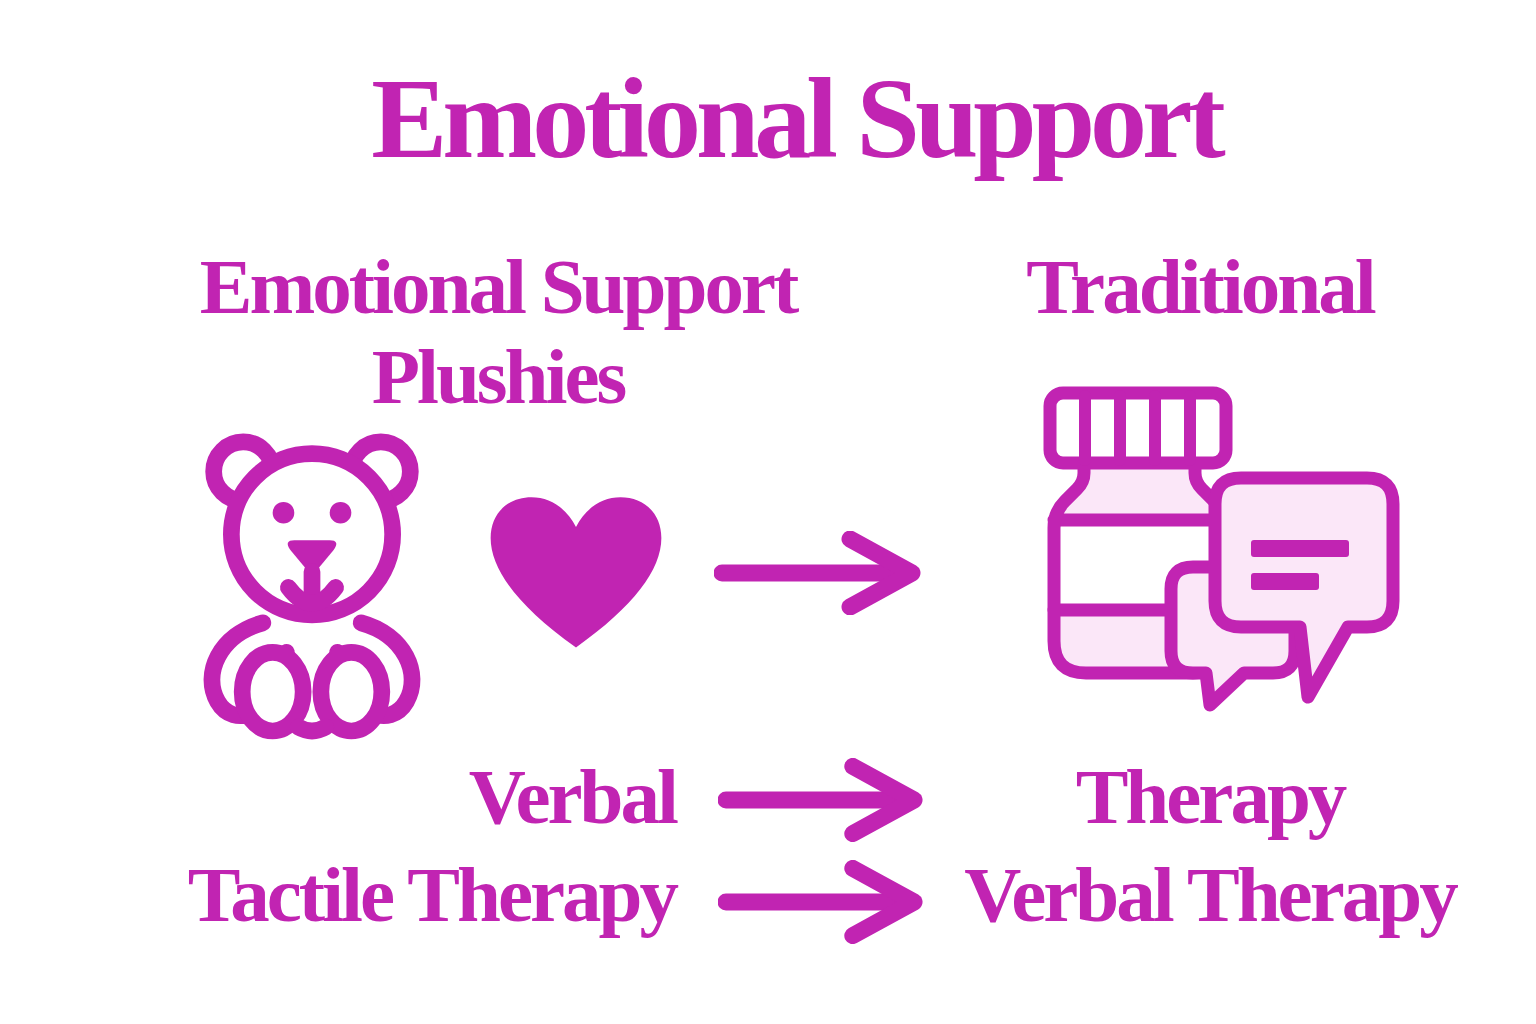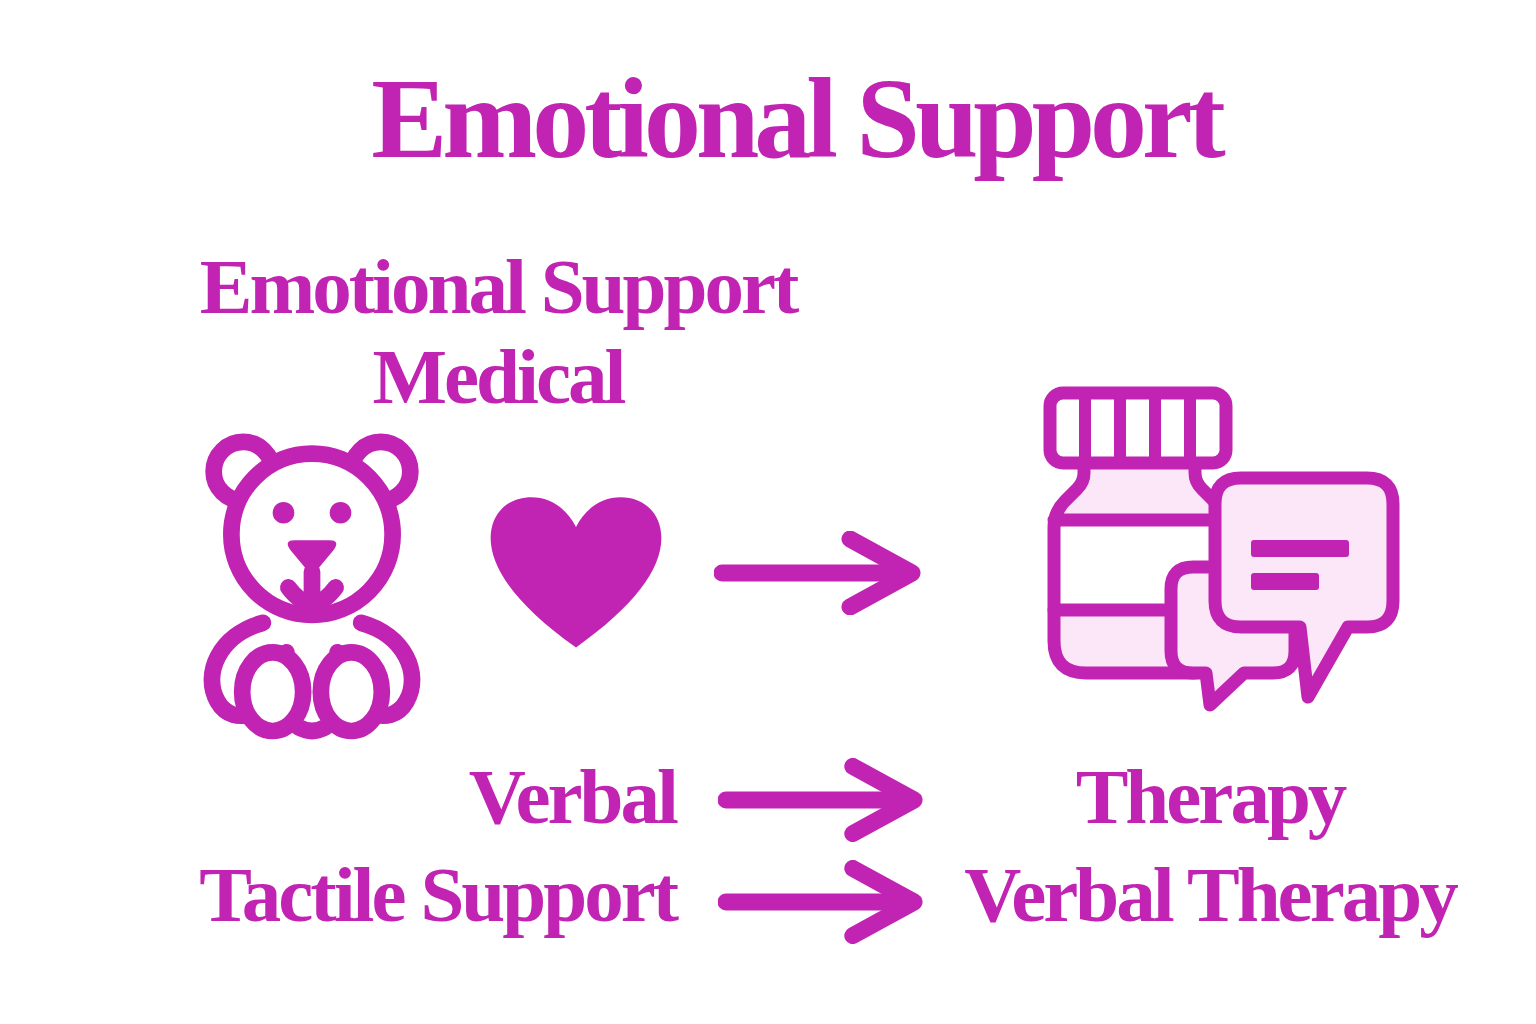--- a/index.html
+++ b/index.html
@@ -56,23 +56,24 @@
 </style>
 </head>
 <body>
 
 <div class="canvas">
 
   <div class="title">Emotional Support</div>
 
   <div class="left-heading subhead">
     <div>Emotional Support</div>
-    <div>Medical</div>
+    <div>Plushies</div>
   </div>
 
+  <div class="right-heading subhead">Traditional</div>
 
   <svg class="icon bear-icon" viewBox="0 0 240 320" fill="none" stroke="var(--accent)" stroke-width="17" stroke-linecap="round" stroke-linejoin="round">
     <circle cx="50" cy="46" r="30"></circle>
     <circle cx="190" cy="46" r="30"></circle>
     <circle cx="120" cy="110" r="82" fill="#ffffff"></circle>
     <circle cx="91" cy="88" r="11" fill="var(--accent)" stroke="none"></circle>
     <circle cx="149" cy="88" r="11" fill="var(--accent)" stroke="none"></circle>
     <path d="M102 116 L138 116 Q149 116 142 126 L127 144 Q120 152 113 144 L98 126 Q91 116 102 116 Z" fill="var(--accent)" stroke="none"></path>
     <path d="M120 148 L120 170"></path>
     <path d="M96 164 Q120 196 144 164"></path>
@@ -115,20 +116,20 @@
     </g>
   </svg>
 
   <div class="row-label lbl-comfort">Verbal</div>
   <svg class="icon arrow-2" viewBox="0 0 212 84" fill="none" stroke="var(--accent)" stroke-width="17" stroke-linecap="round" stroke-linejoin="round">
     <line x1="8" y1="42" x2="182" y2="42"></line>
     <polyline points="136,8 198,42 136,76"></polyline>
   </svg>
   <div class="row-label lbl-medical">Therapy</div>
 
-  <div class="row-label lbl-tactile">Tactile Support</div>
+  <div class="row-label lbl-tactile">Tactile Therapy</div>
   <svg class="icon arrow-3" viewBox="0 0 212 84" fill="none" stroke="var(--accent)" stroke-width="17" stroke-linecap="round" stroke-linejoin="round">
     <line x1="8" y1="42" x2="182" y2="42"></line>
     <polyline points="136,8 198,42 136,76"></polyline>
   </svg>
   <div class="row-label lbl-verbal">Verbal Therapy</div>
 
 </div>
 
 </body></html>

